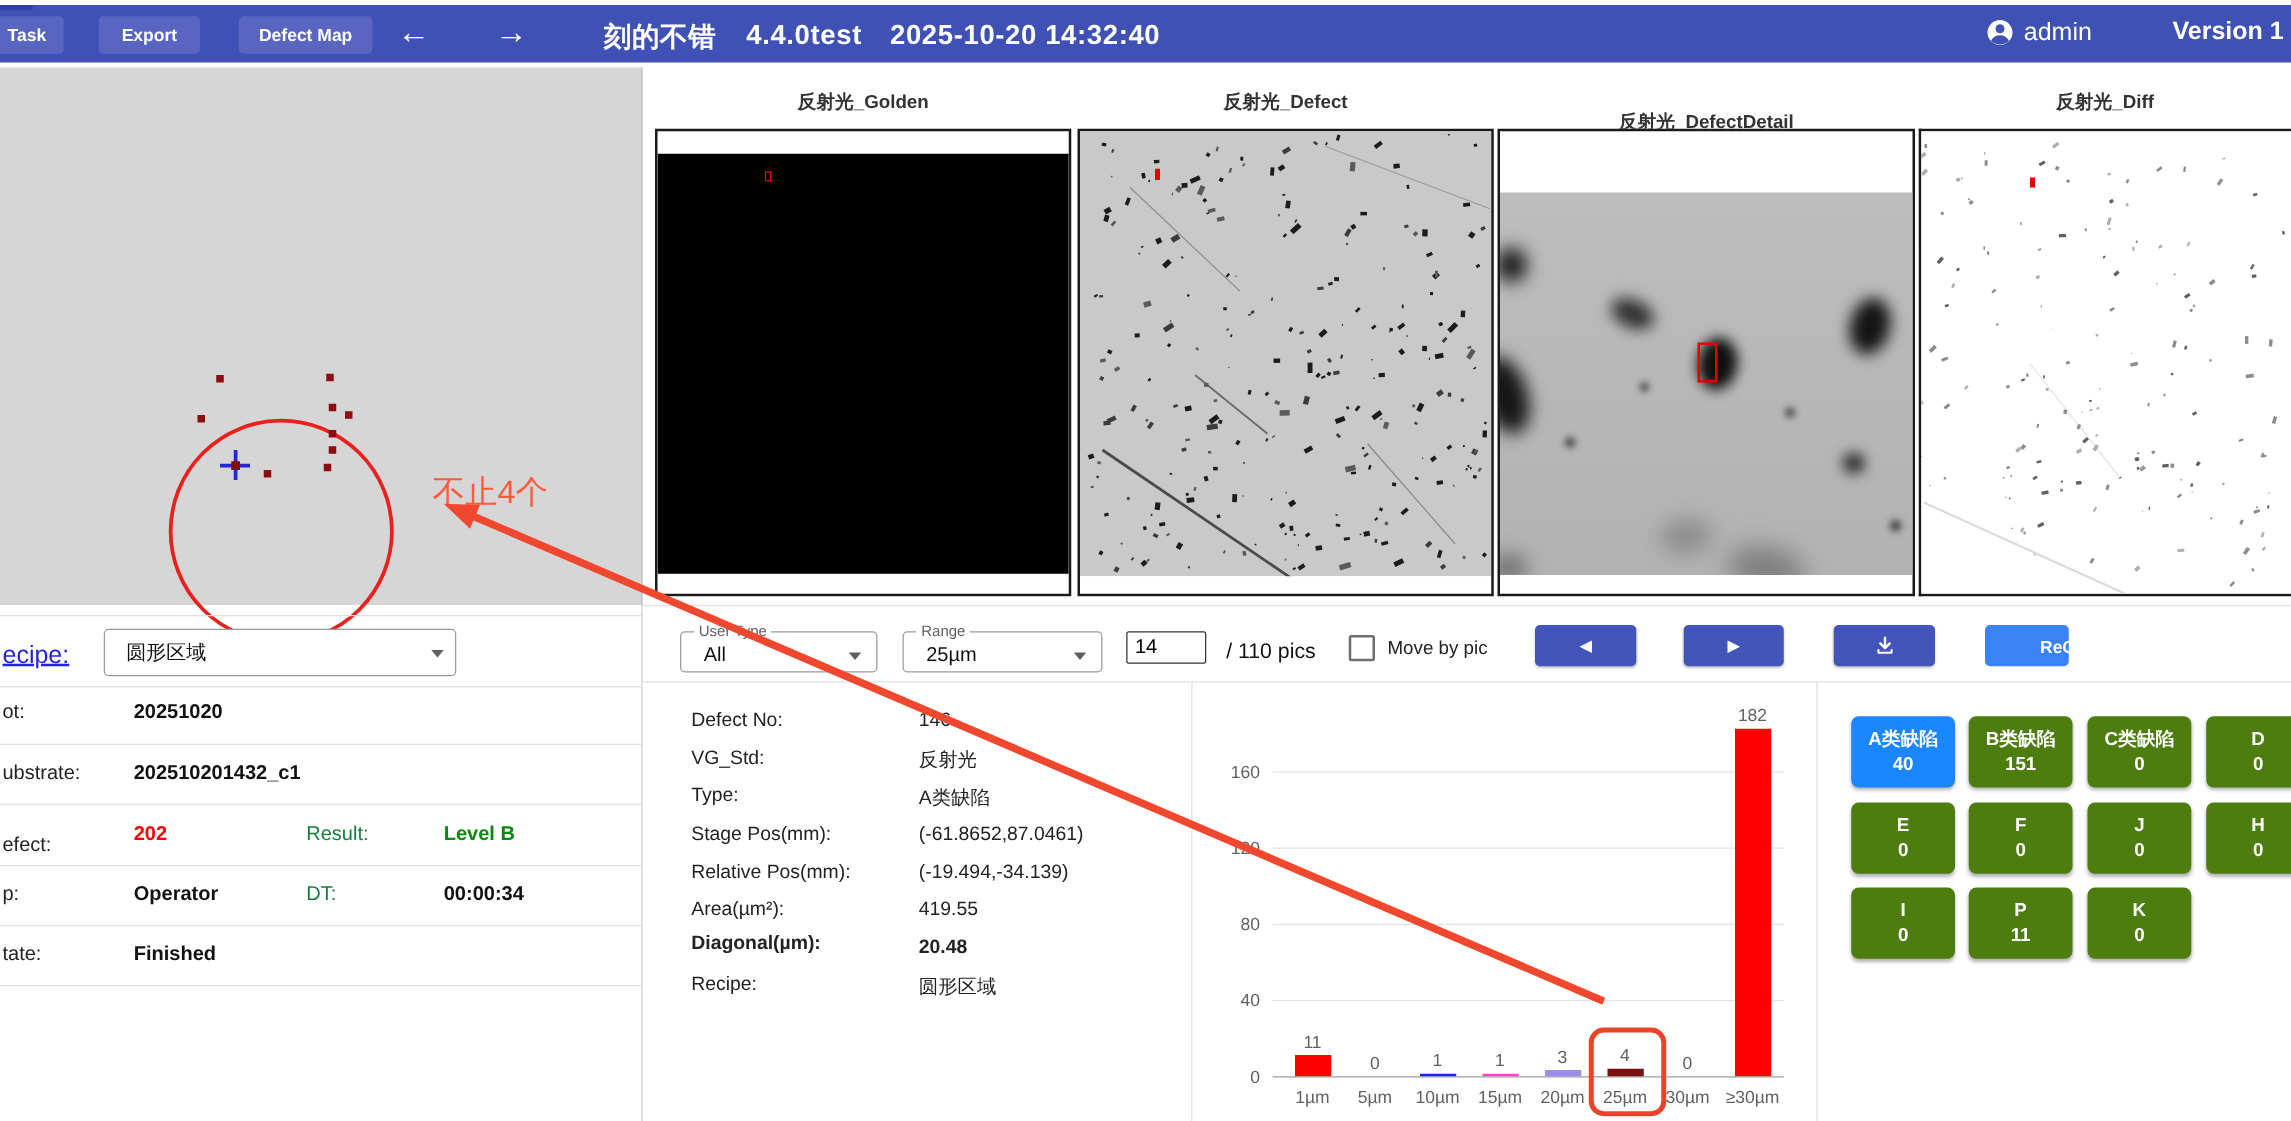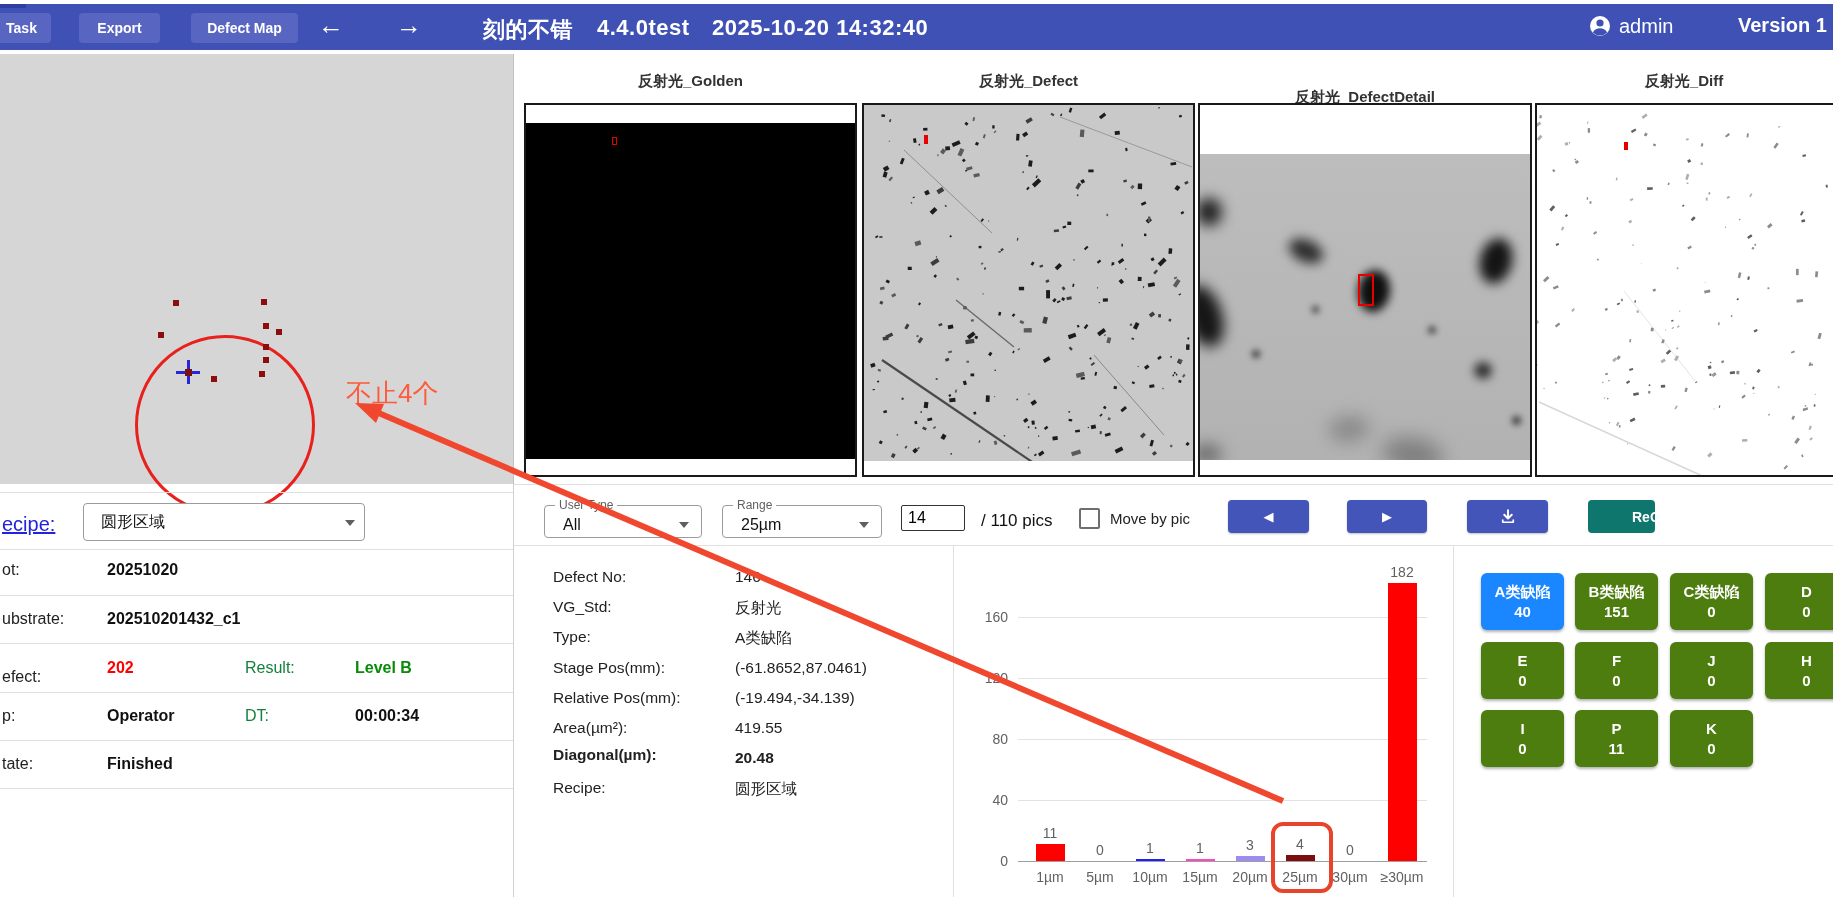--- a/index.html
+++ b/index.html
@@ -36,21 +36,21 @@
   
   .fieldset{position:absolute;margin:0;border:1px solid #9b9b9b;border-radius:4px;height:40px;box-sizing:border-box;padding:0;}
   .fieldset legend{font-size:12px;color:#5f5f5f;margin-left:10px;padding:0 4px;}
   .fs-value{position:absolute;left:18px;top:10px;font-size:16px;color:#111;}
   .caret{position:absolute;top:16px;width:0;height:0;border-left:5px solid transparent;border-right:5px solid transparent;border-top:6px solid #5f5f5f;}
   .pic-input{position:absolute;left:901px;top:505px;width:64px;height:26px;border:1px solid #333;border-radius:2px;font-size:16px;font-family:inherit;padding:0 6px;box-sizing:border-box;}
   .pics-label{position:absolute;left:981px;top:511px;font-size:17px;color:#111;}
   .chk{position:absolute;left:1079px;top:508px;width:17px;height:17px;border:2px solid #6e6e6e;border-radius:2px;background:#fff;cursor:pointer;}
   .chk-label{position:absolute;left:1110px;top:510px;font-size:15px;color:#222;}
   .nav-btn{position:absolute;top:500px;height:33px;background:#4355b9;border:none;border-radius:4px;color:#fff;cursor:pointer;box-shadow:0 1px 2px rgba(0,0,0,.25);font-size:13px;}
-  .recalc-btn{position:absolute;top:500px;left:1588px;width:67px;height:33px;background:#0f766e;border:none;border-radius:4px;color:#fff;font-weight:bold;font-size:14px;font-family:inherit;padding-left:44px;}
+  .recalc-btn{position:absolute;top:500px;left:1588px;width:67px;height:33px;background:#3b82f6;border:none;border-radius:4px;color:#fff;font-weight:bold;font-size:14px;font-family:inherit;padding-left:44px;}
 
   
   .info-link{position:absolute;left:2px;top:513px;font-size:20px;color:#2323dd;text-decoration:underline;cursor:pointer;}
   .recipe-select{position:absolute;left:83px;top:503px;width:282px;height:38px;border:1px solid #9b9b9b;border-radius:4px;box-sizing:border-box;background:#fff;cursor:pointer;}
   .recipe-select .val{position:absolute;left:17px;top:8px;font-size:16px;color:#111;}
   .info-label{position:absolute;left:2px;font-size:16px;color:#222;}
   .info-value{position:absolute;left:107px;font-size:16px;font-weight:bold;color:#111;}
   .info-label2{position:absolute;left:245px;font-size:16px;color:#15803d;}
   .info-value2{position:absolute;left:355px;font-size:16px;font-weight:bold;color:#111;}
 

